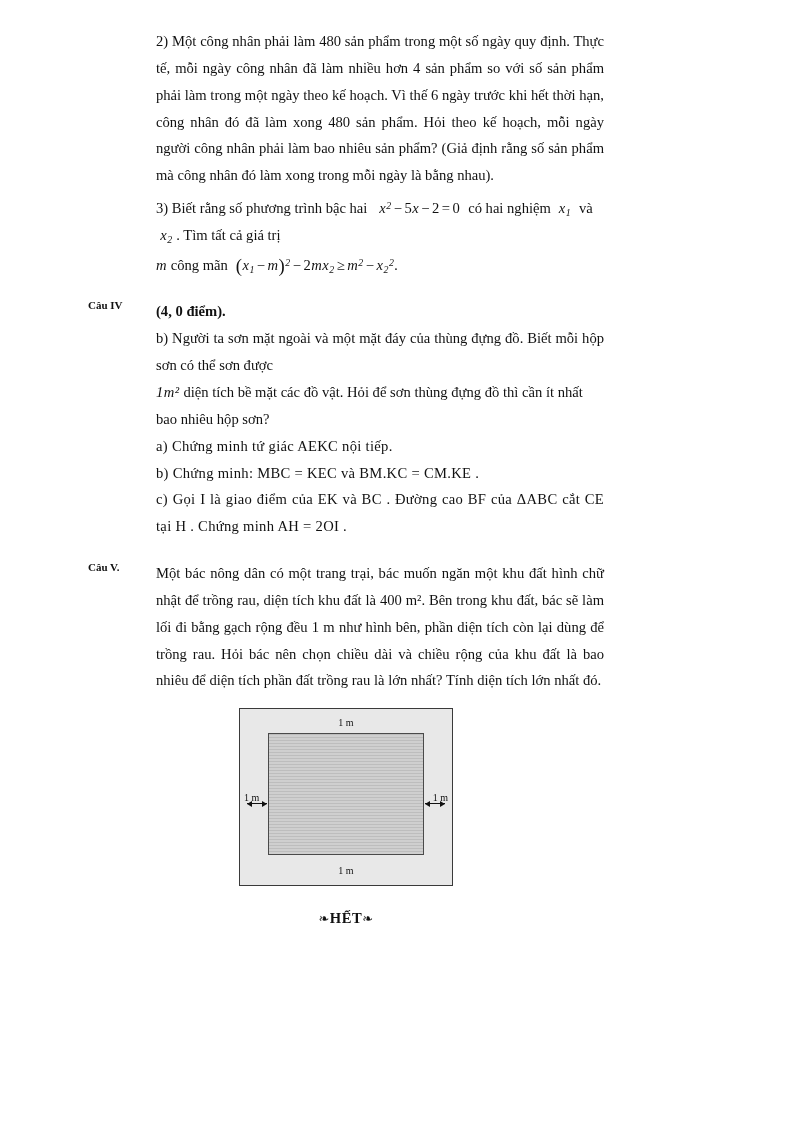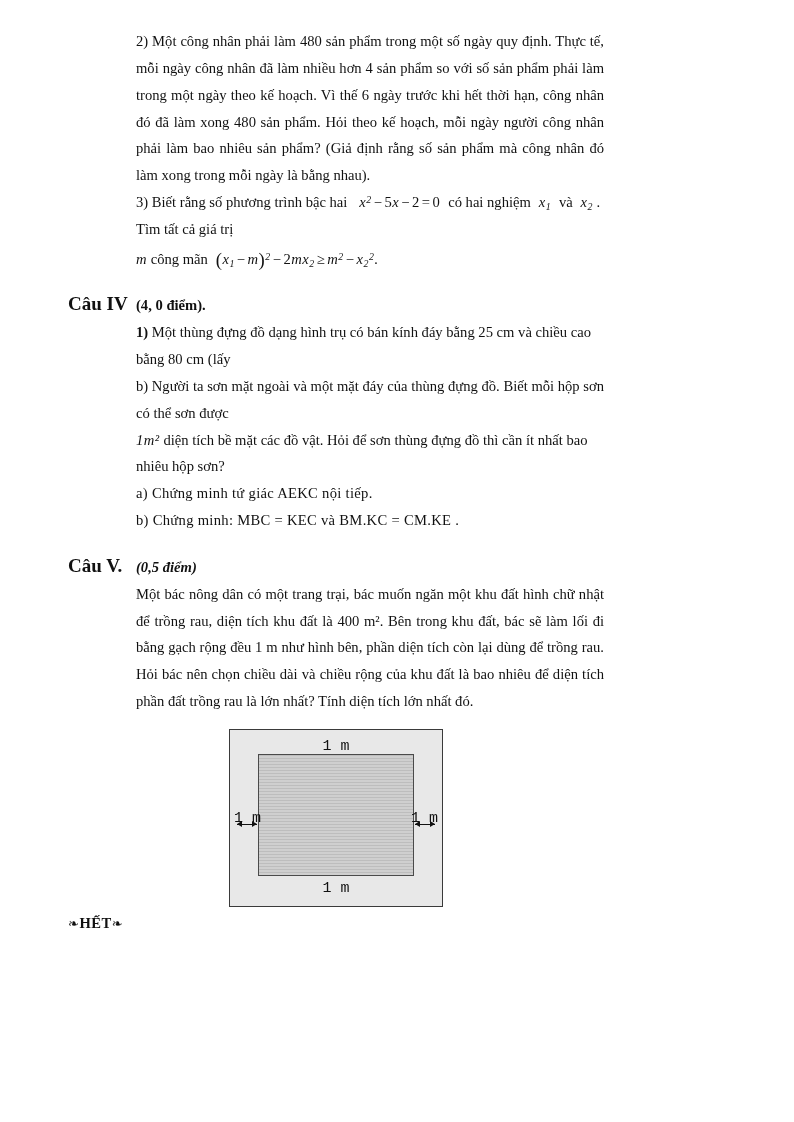--- a/index.html
+++ b/index.html
@@ -12,30 +12,30 @@
     height: 1122px;
     font-family: "Liberation Serif", serif;
     color: #111111;
     position: relative;
   }
   .page {
     position: relative;
     width: 664px;
     height: 1122px;
     box-sizing: border-box;
-    padding: 28px 60px 0 68px;
+    padding: 28px 60px 0 88px;
   }
   .row {
     display: flex;
     align-items: flex-start;
   }
   .label-col {
     width: 68px;
     flex: 0 0 68px;
-    font-size: 19px;
+    font-size: 11px;
     font-weight: bold;
     padding-top: 1px;
   }
   .body-col {
     flex: 1 1 auto;
   }
   p.t {
     margin: 0 0 0 0;
     font-size: 14.6px;
     line-height: 1.84;
@@ -81,22 +81,22 @@
       to bottom,
       #bdbdbd 0px,
       #bdbdbd 1px,
       #cfcfcf 1px,
       #cfcfcf 3px
     );
     box-sizing: border-box;
   }
   .fig-lbl {
     position: absolute;
-    font-size: 15px;
-    font-family: Liberation Mono, monospace;
+    font-size: 10px;
+    font-family: Liberation Serif, serif;
     color: #111;
     white-space: nowrap;
   }
   .lbl-top { top: 8px; left: 50%; transform: translateX(-50%); }
   .lbl-bottom { bottom: 9px; left: 50%; transform: translateX(-50%); }
   .lbl-left { left: 4px; top: 50%; transform: translateY(-50%); }
   .lbl-right { right: 4px; top: 50%; transform: translateY(-50%); }
   .arrow {
     position: absolute;
     top: 50%;
@@ -110,40 +110,41 @@
     content: "";
     position: absolute;
     top: -2.5px;
     border-top: 3px solid transparent;
     border-bottom: 3px solid transparent;
   }
   .arrow::before { left: 0; border-right: 5px solid #111; }
   .arrow::after { right: 0; border-left: 5px solid #111; }
 
   .hetline {
-    margin-top: 8px;
+    margin-top: 24px;
+    text-align: center;
     font-size: 14.6px;
     font-weight: bold;
     letter-spacing: 0.5px;
   }
   .het-orn { font-weight: normal; font-size: 13px; }
 </style>
 </head>
 <body>
 
 <div class="page">
 
   <div class="row">
     <div class="label-col"></div>
     <div class="body-col">
       <p class="t">2) Một công nhân phải làm 480 sản phẩm trong một số ngày quy định. Thực tế, mỗi ngày công nhân đã làm nhiều hơn 4 sản phẩm so với số sản phẩm phải làm trong một ngày theo kế hoạch. Vì thế 6 ngày trước khi hết thời hạn, công nhân đó đã làm xong 480 sản phẩm. Hỏi theo kế hoạch, mỗi ngày người công nhân phải làm bao nhiêu sản phẩm? (Giả định rằng số sản phẩm mà công nhân đó làm xong trong mỗi ngày là bằng nhau).</p>
     </div>
   </div>
 
-  <div class="row" style="margin-top:0;">
+  <div class="row" style="margin-top:6px;">
     <div class="label-col"></div>
     <div class="body-col">
       <p class="t nojust">
         <span>3) Biết rằng số phương trình bậc hai</span>
         <span class="math sp">&nbsp; x<sup>2</sup><span class="op">−</span><span class="num">5</span>x<span class="op">−</span><span class="num">2</span><span class="op">=</span><span class="num">0</span>&nbsp;</span>
         <span>có hai nghiệm</span>
         <span class="math">&nbsp;x<sub>1</sub>&nbsp;</span>
         <span>và</span>
         <span class="math">&nbsp;x<sub>2</sub></span>
         <span>. Tìm tất cả giá trị</span>
@@ -158,50 +159,42 @@
     </div>
   </div>
 
   <div class="section-gap"></div>
 
   <div class="row" style="margin-top:8px;">
     <div class="label-col">Câu IV</div>
     <div class="body-col">
       <p class="t nojust blk" style="font-weight:bold;">(4, 0 điểm).</p>
 
-      <p class="t nojust">
-        <span class="bold">1)</span>
-        <span>Một thùng đựng đồ dạng hình trụ có bán kính đáy bằng</span>
-        <span class="mn">25 cm</span>
-        <span>và chiều cao bằng</span>
-        <span class="mn">80 cm</span>
-        <span>(lấy</span>
-      </p>
 
 
       <p class="t">
         <span>b) Người ta sơn mặt ngoài và một mặt đáy của thùng đựng đồ. Biết mỗi hộp sơn có thể sơn được</span>
       </p>
       <p class="t nojust">
         <span class="math">1m²</span>
         <span>diện tích bề mặt các đồ vật. Hỏi để sơn thùng đựng đồ thì cần ít nhất bao nhiêu hộp sơn?</span>
       </p>
 
 
       <p class="t nojust" style="letter-spacing:0.3px;">a) Chứng minh tứ giác AEKC nội tiếp.</p>
       <p class="t nojust" style="letter-spacing:0.3px;">b) Chứng minh: MBC = KEC và BM.KC = CM.KE .</p>
+      <p class="t" style="letter-spacing:0.3px;">c) Gọi I là giao điểm của EK và BC . Đường cao BF của ΔABC cắt CE tại H . Chứng minh AH = 2OI .</p>
     </div>
   </div>
 
   <div class="section-gap"></div>
 
   <div class="row" style="margin-top:13px;">
     <div class="label-col">Câu V.</div>
     <div class="body-col">
-      <p class="t nojust blk ital bold">(0,5 điểm)</p>
       <p class="t">
         <span>Một bác nông dân có một trang trại, bác muốn ngăn một khu đất hình chữ nhật để trồng rau, diện tích khu đất là</span>
         <span class="mn">400 m²</span><span>. Bên trong khu đất, bác sẽ làm lối đi bằng gạch rộng đều 1 m  như hình bên, phần diện tích còn lại dùng để trồng rau. Hỏi bác nên chọn chiều dài và chiều rộng của khu đất là bao nhiêu để diện tích phần đất trồng rau là lớn nhất? Tính diện tích lớn nhất đó.</span>
       </p>
     </div>
   </div>
 
   <div class="fig-wrap">
     <div class="fig">
       <div class="fig-inner"></div>

